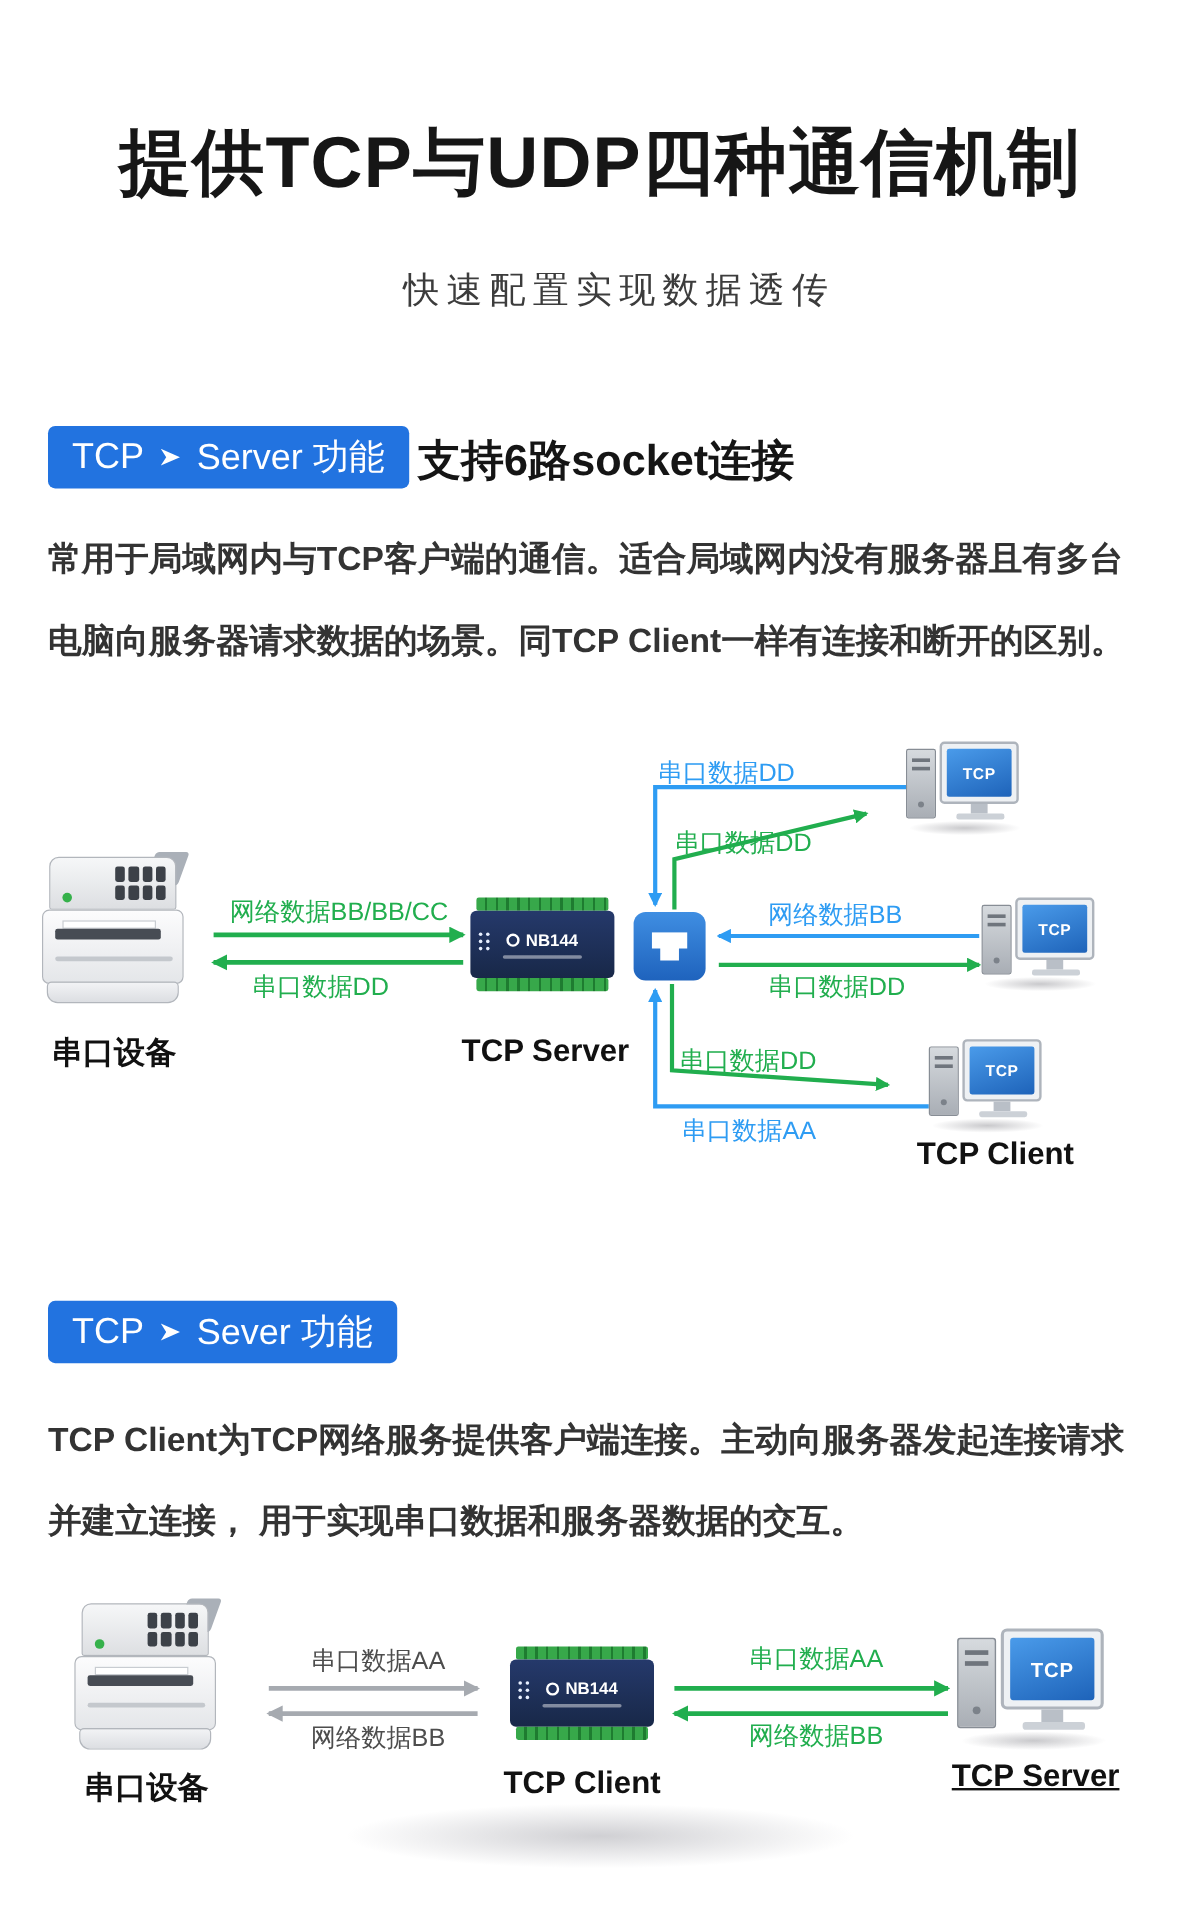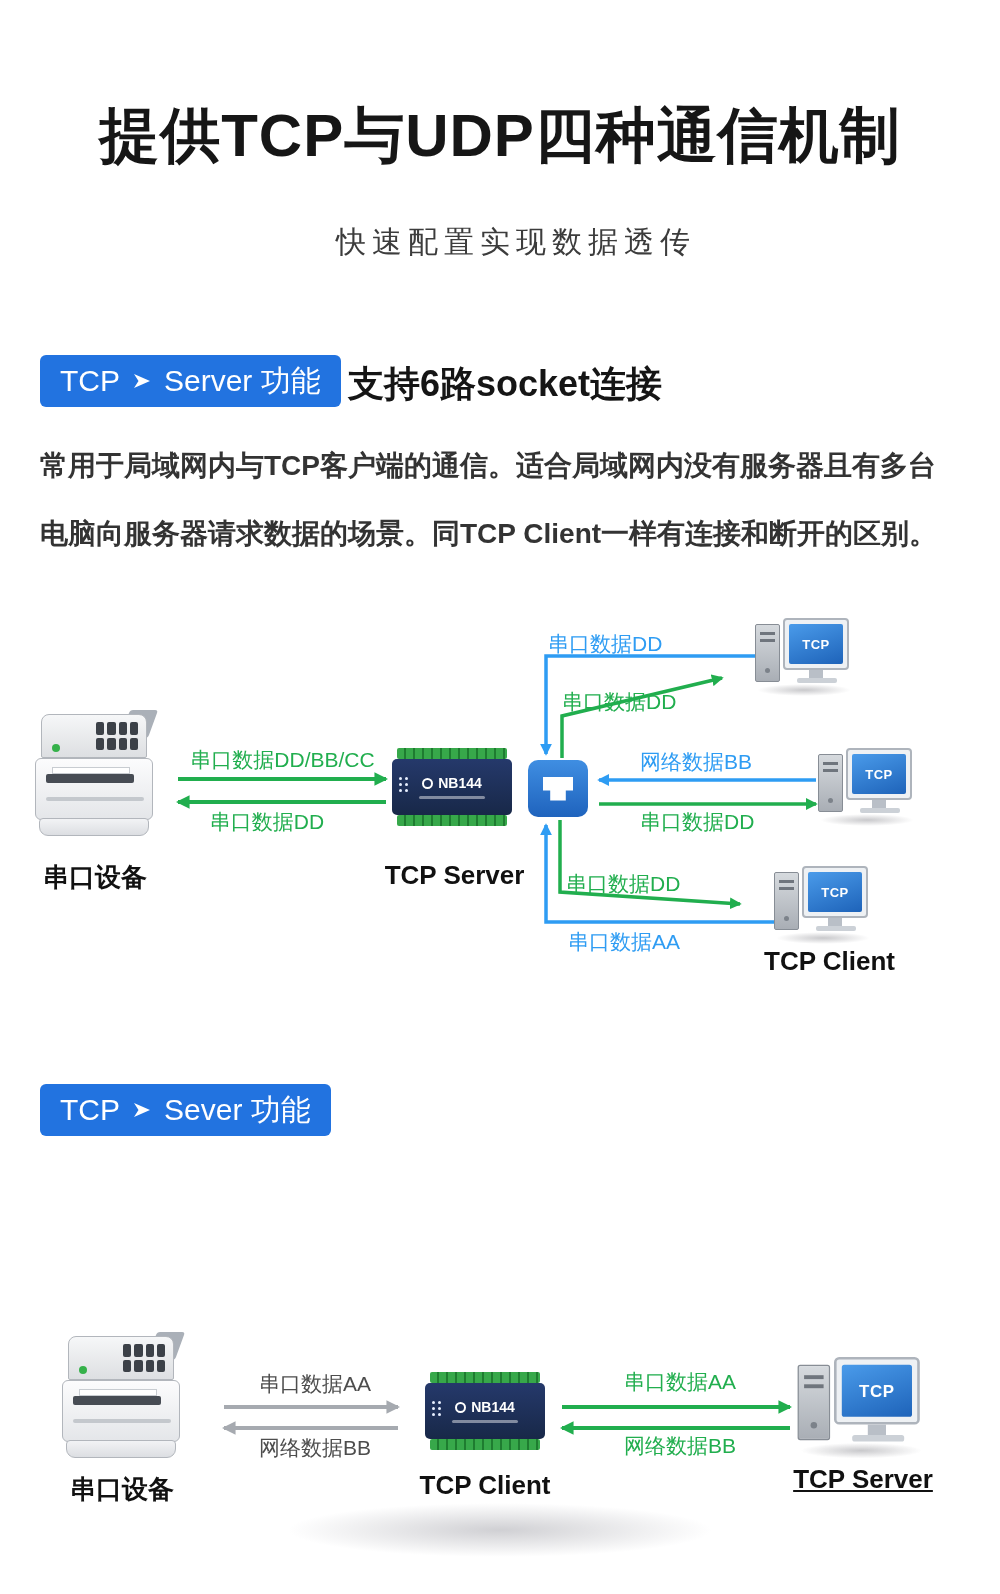--- a/index.html
+++ b/index.html
@@ -185,40 +185,41 @@
       <div class="screen">
           <span>TCP</span>
         </div>
     </div>
     <div class="stand"></div>
     <div class="base"></div>
     <div class="shadow"></div>
   </div>
   <div class="abs lbl" style="left:757px;top:922px;width:145px;">TCP Client</div>
 
-  <div class="abs alab g" style="left:180px;top:722px;width:205px;">串口数据DD/BB/CC</div>
+  <div class="abs alab g" style="left:180px;top:722px;width:205px;">网络数据BB/BB/CC</div>
   <div class="abs alab g" style="left:172px;top:784px;width:190px;">串口数据DD</div>
   <div class="abs alab b" style="left:548px;top:606px;">串口数据DD</div>
   <div class="abs alab g" style="left:562px;top:664px;">串口数据DD</div>
   <div class="abs alab b" style="left:640px;top:724px;">网络数据BB</div>
   <div class="abs alab g" style="left:640px;top:784px;">串口数据DD</div>
   <div class="abs alab g" style="left:566px;top:846px;">串口数据DD</div>
   <div class="abs alab b" style="left:568px;top:904px;">串口数据AA</div>
 
   <div class="abs" style="left:40px;top:1060px;">
     <span class="badge">
       <span>TCP</span>
       <span class="arr">
         <svg width="20" height="18" viewBox="0 0 20 18">
             <path d="M2 2 L18 9 L2 16 L6.5 9 Z" fill="#fff"></path>
           </svg>
       </span>
       <span>Sever 功能</span>
     </span>
   </div>
+  <div class="abs para" style="left:40px;top:1142px;">TCP Client为TCP网络服务提供客户端连接。主动向服务器发起连接请求并建立连接， 用于实现串口数据和服务器数据的交互。</div>
 
   <svg class="abs" style="left:0;top:1300px;" width="1000" height="294">
     <defs>
       <marker id="mg2" viewBox="0 0 10 10" refX="8.5" refY="5" markerWidth="3.4" markerHeight="3.4" orient="auto">
           <path d="M0 0L10 5L0 10z" fill="#21ae4e"></path>
         </marker>
       <marker id="mk2" viewBox="0 0 10 10" refX="8.5" refY="5" markerWidth="3.4" markerHeight="3.4" orient="auto">
           <path d="M0 0L10 5L0 10z" fill="#a6aab0"></path>
         </marker>
     </defs>

